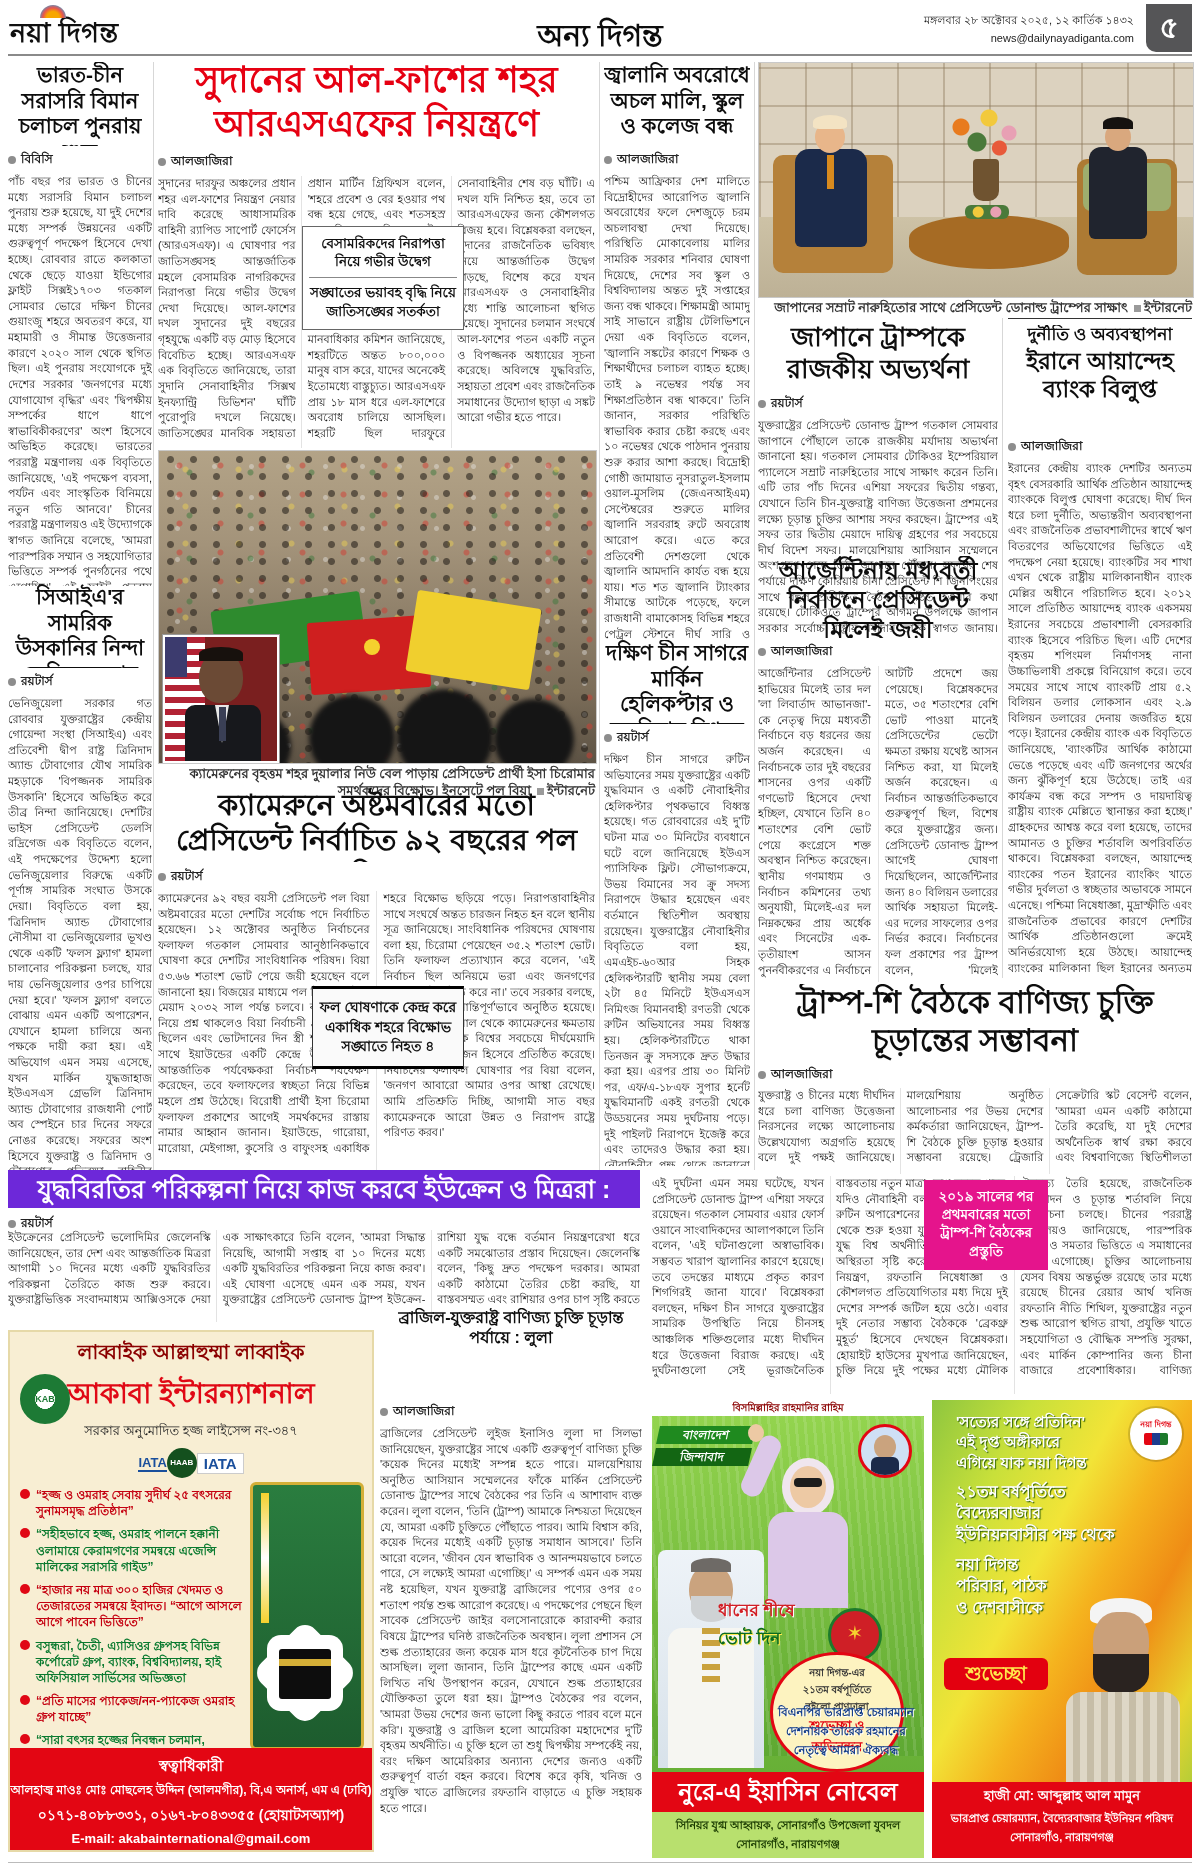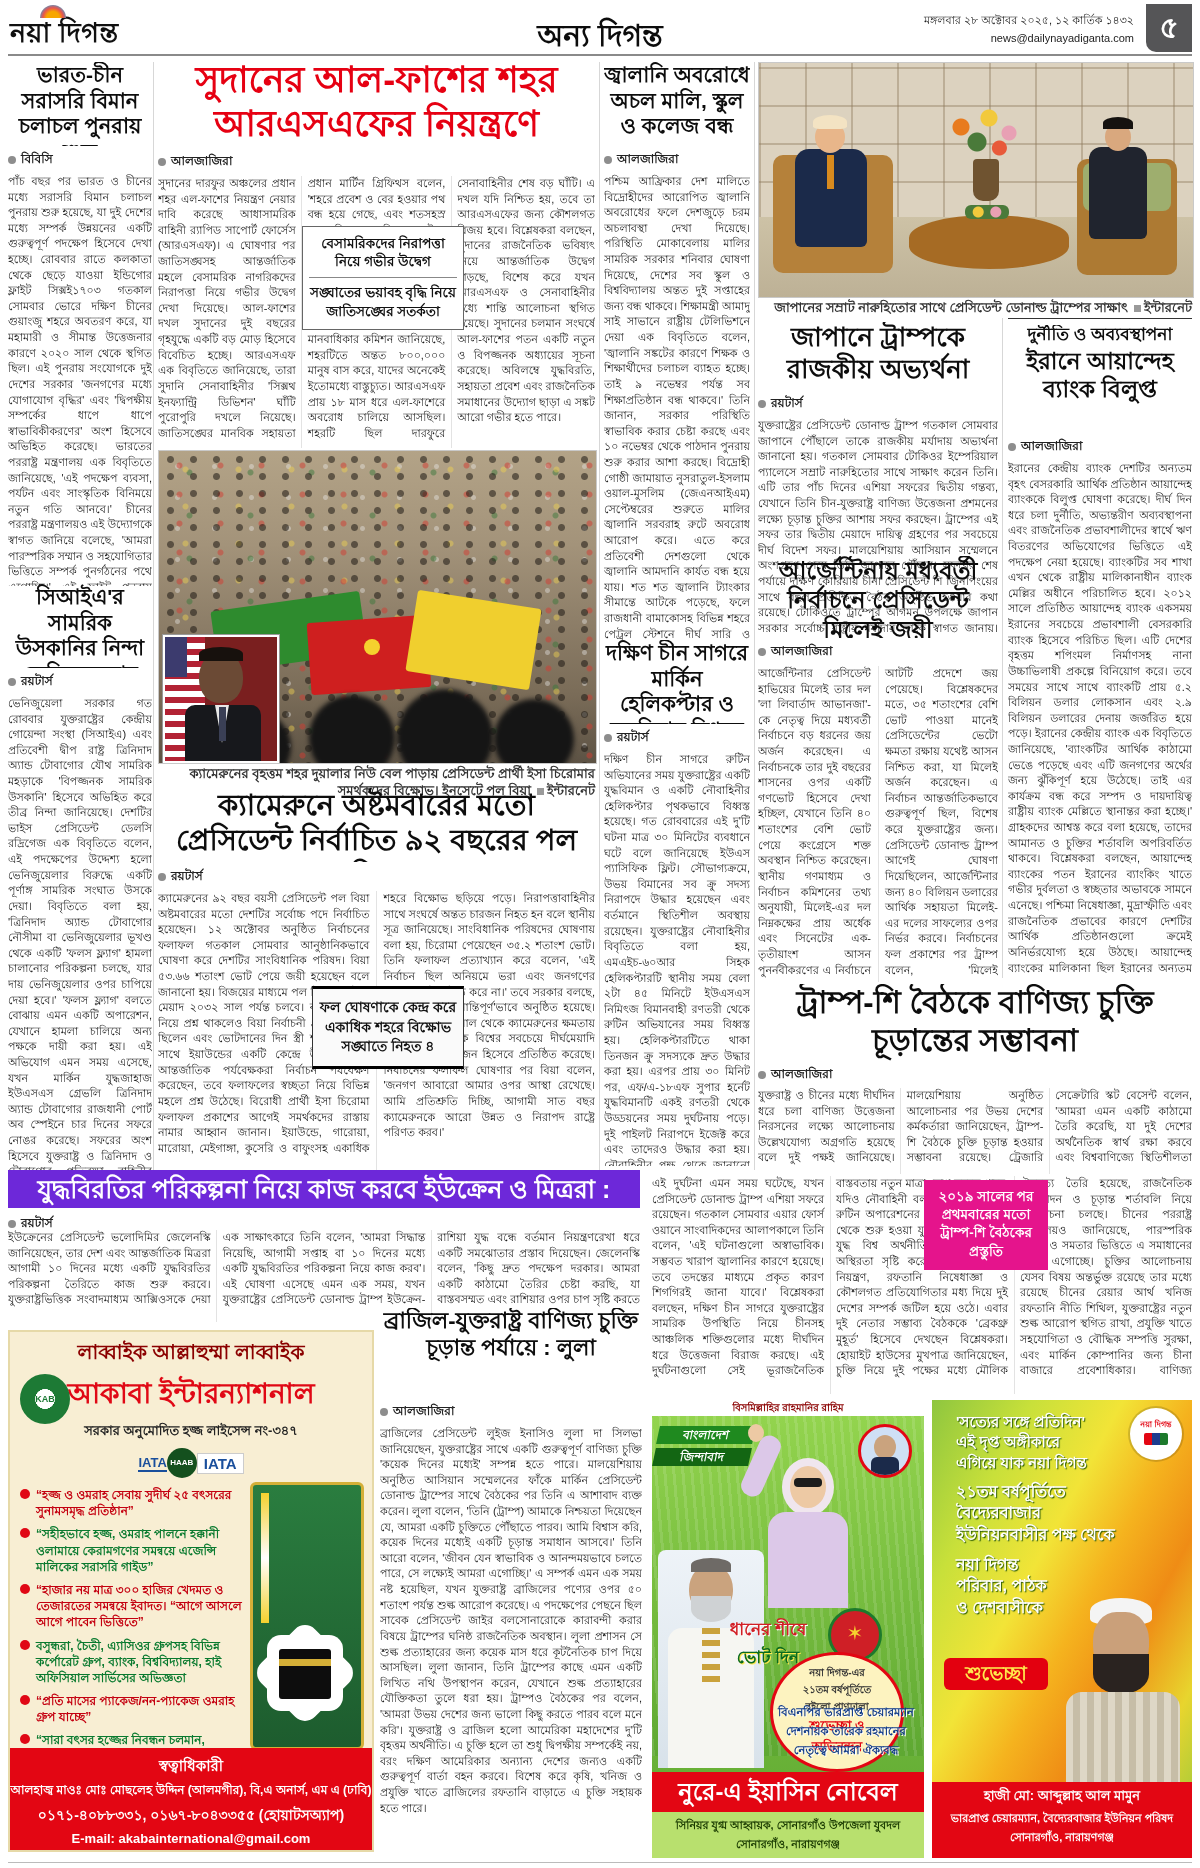--- a/index.html
+++ b/index.html
@@ -253,21 +253,21 @@
     <span class="dot"></span>
     <span>রয়টার্স</span>
   </div>
   <div class="body-txt cols3 abs" style="left:8px;top:1230px;width:632px;height:92px;">ইউক্রেনের প্রেসিডেন্ট ভলোদিমির জেলেনস্কি জানিয়েছেন, তার দেশ এবং আন্তর্জাতিক মিত্ররা আগামী ১০ দিনের মধ্যে একটি যুদ্ধবিরতির পরিকল্পনা তৈরিতে কাজ শুরু করবে। যুক্তরাষ্ট্রভিত্তিক সংবাদমাধ্যম আক্সিওসকে দেয়া এক সাক্ষাৎকারে তিনি বলেন, 'আমরা সিদ্ধান্ত নিয়েছি, আগামী সপ্তাহ বা ১০ দিনের মধ্যে একটি যুদ্ধবিরতির পরিকল্পনা নিয়ে কাজ করব'। এই ঘোষণা এসেছে এমন এক সময়, যখন যুক্তরাষ্ট্রের প্রেসিডেন্ট ডোনাল্ড ট্রাম্প ইউক্রেন-রাশিয়া যুদ্ধ বন্ধে বর্তমান নিয়ন্ত্রণরেখা ধরে একটি সমঝোতার প্রস্তাব দিয়েছেন। জেলেনস্কি বলেন, 'কিছু দ্রুত পদক্ষেপ দরকার। আমরা একটি কাঠামো তৈরির চেষ্টা করছি, যা বাস্তবসম্মত এবং রাশিয়ার ওপর চাপ সৃষ্টি করতে পারে। জেলেনস্কি আরো জানান, ইউক্রেন যুক্তরাষ্ট্রের কাছে টমাহক ক্ষেপণাস্ত্রসহ এমন অস্ত্র চাচ্ছে, যেগুলোর জন্য দীর্ঘ প্রশিক্ষণের প্রয়োজন নেই। তার মতে, এই ধরনের অস্ত্র সরবরাহ রাশিয়াকে আলোচনায় বসতে বাধ্য করতে পারে। এ দিকে যুক্তরাষ্ট্র ও ইউরোপীয় মিত্ররা এই পরিকল্পনার প্রতি সমর্থন জানিয়েছে। ব্রিটিশ প্রধানমন্ত্রী কেয়ার স্টারমার গত সপ্তাহে বলেন, 'আমরা একটি নির্দিষ্ট শান্তি পরিকল্পনার কাঠামো তৈরি করেছি, যা ২০২৫ সালের শেষ নাগাদ চূড়ান্ত করা সম্ভব'।</div>
 
   <div class="ad-akaba" style="left:8px;top:1330px;width:362px;height:518px;">
     <div style="text-align:center;font-size:20px;font-weight:900;color:#8b0000;padding:5px 0 2px 0;">লাব্বাইক আল্লাহুম্মা লাব্বাইক</div>
     <div style="position:relative;text-align:center;">
       <div style="position:absolute;left:10px;top:2px;width:46px;height:46px;border-radius:50%;background:radial-gradient(circle,#ffffff 0 30%,#1d7a35 31%);border:2px solid #1d7a35;color:#1d7a35;font-size:9px;font-weight:900;line-height:46px;">AKABA</div>
       <div class="akaba-red" style="font-size:28px;">আকাবা ইন্টারন্যাশনাল</div>
-      <div style="font-size:13px;font-weight:700;color:#222;margin-top:2px;">সরকার অনুমোদিত হজ্জ লাইসেন্স নং-৩৪৭</div>
+      <div style="font-size:13px;font-weight:400;color:#222;margin-top:2px;">সরকার অনুমোদিত হজ্জ লাইসেন্স নং-৩৪৭</div>
       <div style="display:flex;justify-content:center;gap:0;margin-top:6px;align-items:center;">
         <span style="color:#1a4f9c;font-weight:900;font-size:13px;border-bottom:2px solid #1a4f9c;">IATA</span>
         <span style="display:inline-block;width:30px;height:30px;border-radius:50%;background:#14501e;color:#fff;font-size:8px;font-weight:900;line-height:30px;">HAAB</span>
         <span style="background:#fff;color:#1a4f9c;font-weight:900;font-size:15px;padding:1px 6px;border:1px solid #ccc;">IATA</span>
       </div>
     </div>
     <div style="position:absolute;left:10px;top:148px;width:222px;">
       <div class="ad-bullet" style="color:#c40010;">
           <span class="bdot"></span>
           <span>“হজ্জ ও ওমরাহ সেবায় সুদীর্ঘ ২৫ বৎসরের সুনামসমৃদ্ধ প্রতিষ্ঠান”</span>
@@ -302,21 +302,21 @@
     </div>
     <div class="ad-red-strip" style="height:96px;padding-top:6px;">
       <div style="font-size:15px;font-weight:900;">স্বত্বাধিকারী</div>
       <div style="font-size:12px;font-weight:bold;margin-top:2px;">আলহাজ্ব মাওঃ মোঃ মোছলেহ উদ্দিন (আলমগীর), বি,এ অনার্স, এম এ (ঢাবি)</div>
       <div style="font-size:14px;font-weight:900;margin-top:3px;">০১৭১-৪০৮৮৩৩১, ০১৬৭-৮০৪৩৩৫৫ (হোয়াটসঅ্যাপ)</div>
       <div style="font-size:13px;font-weight:900;margin-top:3px;">E-mail: akabainternational@gmail.com</div>
     </div>
   </div>
 
   <div class="abs" style="left:380px;top:1308px;width:262px;">
-    <div class="hl" style="font-size:22px;height:90px;">ব্রাজিল-যুক্তরাষ্ট্র বাণিজ্য চুক্তি চূড়ান্ত পর্যায়ে : লুলা</div>
+    <div class="hl" style="font-size:16px;height:90px;">ব্রাজিল-যুক্তরাষ্ট্র বাণিজ্য চুক্তি চূড়ান্ত পর্যায়ে : লুলা</div>
     <div class="src" style="margin:4px 0 4px 0;">
       <span class="dot"></span>
       <span>আলজাজিরা</span>
     </div>
     <div class="body-txt" style="height:418px;">ব্রাজিলের প্রেসিডেন্ট লুইজ ইনাসিও লুলা দা সিলভা জানিয়েছেন, যুক্তরাষ্ট্রের সাথে একটি গুরুত্বপূর্ণ বাণিজ্য চুক্তি 'কয়েক দিনের মধ্যেই' সম্পন্ন হতে পারে। মালয়েশিয়ায় অনুষ্ঠিত আসিয়ান সম্মেলনের ফাঁকে মার্কিন প্রেসিডেন্ট ডোনাল্ড ট্রাম্পের সাথে বৈঠকের পর তিনি এ আশাবাদ ব্যক্ত করেন। লুলা বলেন, 'তিনি (ট্রাম্প) আমাকে নিশ্চয়তা দিয়েছেন যে, আমরা একটি চুক্তিতে পৌঁছাতে পারব। আমি বিশ্বাস করি, কয়েক দিনের মধ্যেই একটি চূড়ান্ত সমাধান আসবে।' তিনি আরো বলেন, 'জীবন যেন স্বাভাবিক ও আনন্দময়ভাবে চলতে পারে, সে লক্ষ্যেই আমরা এগোচ্ছি।' এ সম্পর্ক এমন এক সময় নষ্ট হয়েছিল, যখন যুক্তরাষ্ট্র ব্রাজিলের পণ্যের ওপর ৫০ শতাংশ পর্যন্ত শুল্ক আরোপ করেছে। এ পদক্ষেপের পেছনে ছিল সাবেক প্রেসিডেন্ট জাইর বলসোনারোকে কারাবন্দী করার বিষয়ে ট্রাম্পের ঘনিষ্ঠ রাজনৈতিক অবস্থান। লুলা প্রশাসন সে শুল্ক প্রত্যাহারের জন্য কয়েক মাস ধরে কূটনৈতিক চাপ দিয়ে আসছিল। লুলা জানান, তিনি ট্রাম্পের কাছে এমন একটি লিখিত নথি উপস্থাপন করেন, যেখানে শুল্ক প্রত্যাহারের যৌক্তিকতা তুলে ধরা হয়। ট্রাম্পও বৈঠকের পর বলেন, 'আমরা উভয় দেশের জন্য ভালো কিছু করতে পারব বলে মনে করি'। যুক্তরাষ্ট্র ও ব্রাজিল হলো আমেরিকা মহাদেশের দু'টি বৃহত্তম অর্থনীতি। এ চুক্তি হলে তা শুধু দ্বিপক্ষীয় সম্পর্কেই নয়, বরং দক্ষিণ আমেরিকার অন্যান্য দেশের জন্যও একটি গুরুত্বপূর্ণ বার্তা বহন করবে। বিশেষ করে কৃষি, খনিজ ও প্রযুক্তি খাতে ব্রাজিলের রফতানি বাড়াতে এ চুক্তি সহায়ক হতে পারে।</div>
   </div>
 
   <div class="ad-bnp" style="left:652px;top:1400px;width:272px;height:458px;">
     <div style="background:#fff;text-align:center;font-size:10px;font-weight:900;color:#8b0000;height:16px;line-height:16px;">বিসমিল্লাহির রাহমানির রাহিম</div>
 
@@ -339,21 +339,21 @@
     </div>
 
     <div class="abs" style="left:6px;top:150px;width:106px;height:218px;background:linear-gradient(#eef3f8,#d8e2ea);border-radius:8px 8px 0 0;">
       <div class="abs" style="left:31px;top:14px;width:44px;height:50px;background:#caa37e;border-radius:50% 50% 46% 46%;"></div>
       <div class="abs" style="left:33px;top:8px;width:40px;height:14px;background:#6e6a66;border-radius:50% 50% 0 0;"></div>
       <div class="abs" style="left:33px;top:46px;width:40px;height:26px;background:#cfd2d4;border-radius:0 0 50% 50%;"></div>
       <div class="abs" style="left:10px;top:78px;width:86px;height:140px;background:#f6f6f2;border-radius:14px 14px 0 0;"></div>
       <div class="abs" style="left:44px;top:78px;width:18px;height:60px;background:repeating-linear-gradient(180deg,#caa23c 0 6px,#f6f6f2 6px 12px);"></div>
     </div>
 
-    <div class="abs" style="left:66px;top:216px;width:100px;text-align:center;">
+    <div class="abs" style="left:66px;top:197px;width:100px;text-align:left;">
       <div style="font-size:17px;font-weight:900;color:#d21f26;text-shadow:1px 1px 0 #fff;">ধানের শীষে</div>
       <div style="font-size:17px;font-weight:900;color:#0b6b1f;text-shadow:1px 1px 0 #ffe94d;">ভোট দিন</div>
     </div>
 
     <div class="abs" style="left:176px;top:208px;width:48px;height:48px;border-radius:50%;background:#cf1f26;border:3px solid #1d7a2c;text-align:center;line-height:44px;color:#f5d12e;font-size:20px;">✶</div>
 
     <div class="abs" style="left:118px;top:252px;width:134px;height:120px;background:#fdf3c0;border:3px solid #e30613;border-radius:50%;text-align:center;padding-top:10px;box-sizing:border-box;">
       <div style="font-size:10px;font-weight:900;color:#333;">নয়া দিগন্ত-এর</div>
       <div style="font-size:10px;font-weight:700;color:#333;">২১তম বর্ষপূর্তিতে</div>
       <div style="font-size:10px;font-weight:900;color:#333;">রইলো প্রাণঢালা</div>

